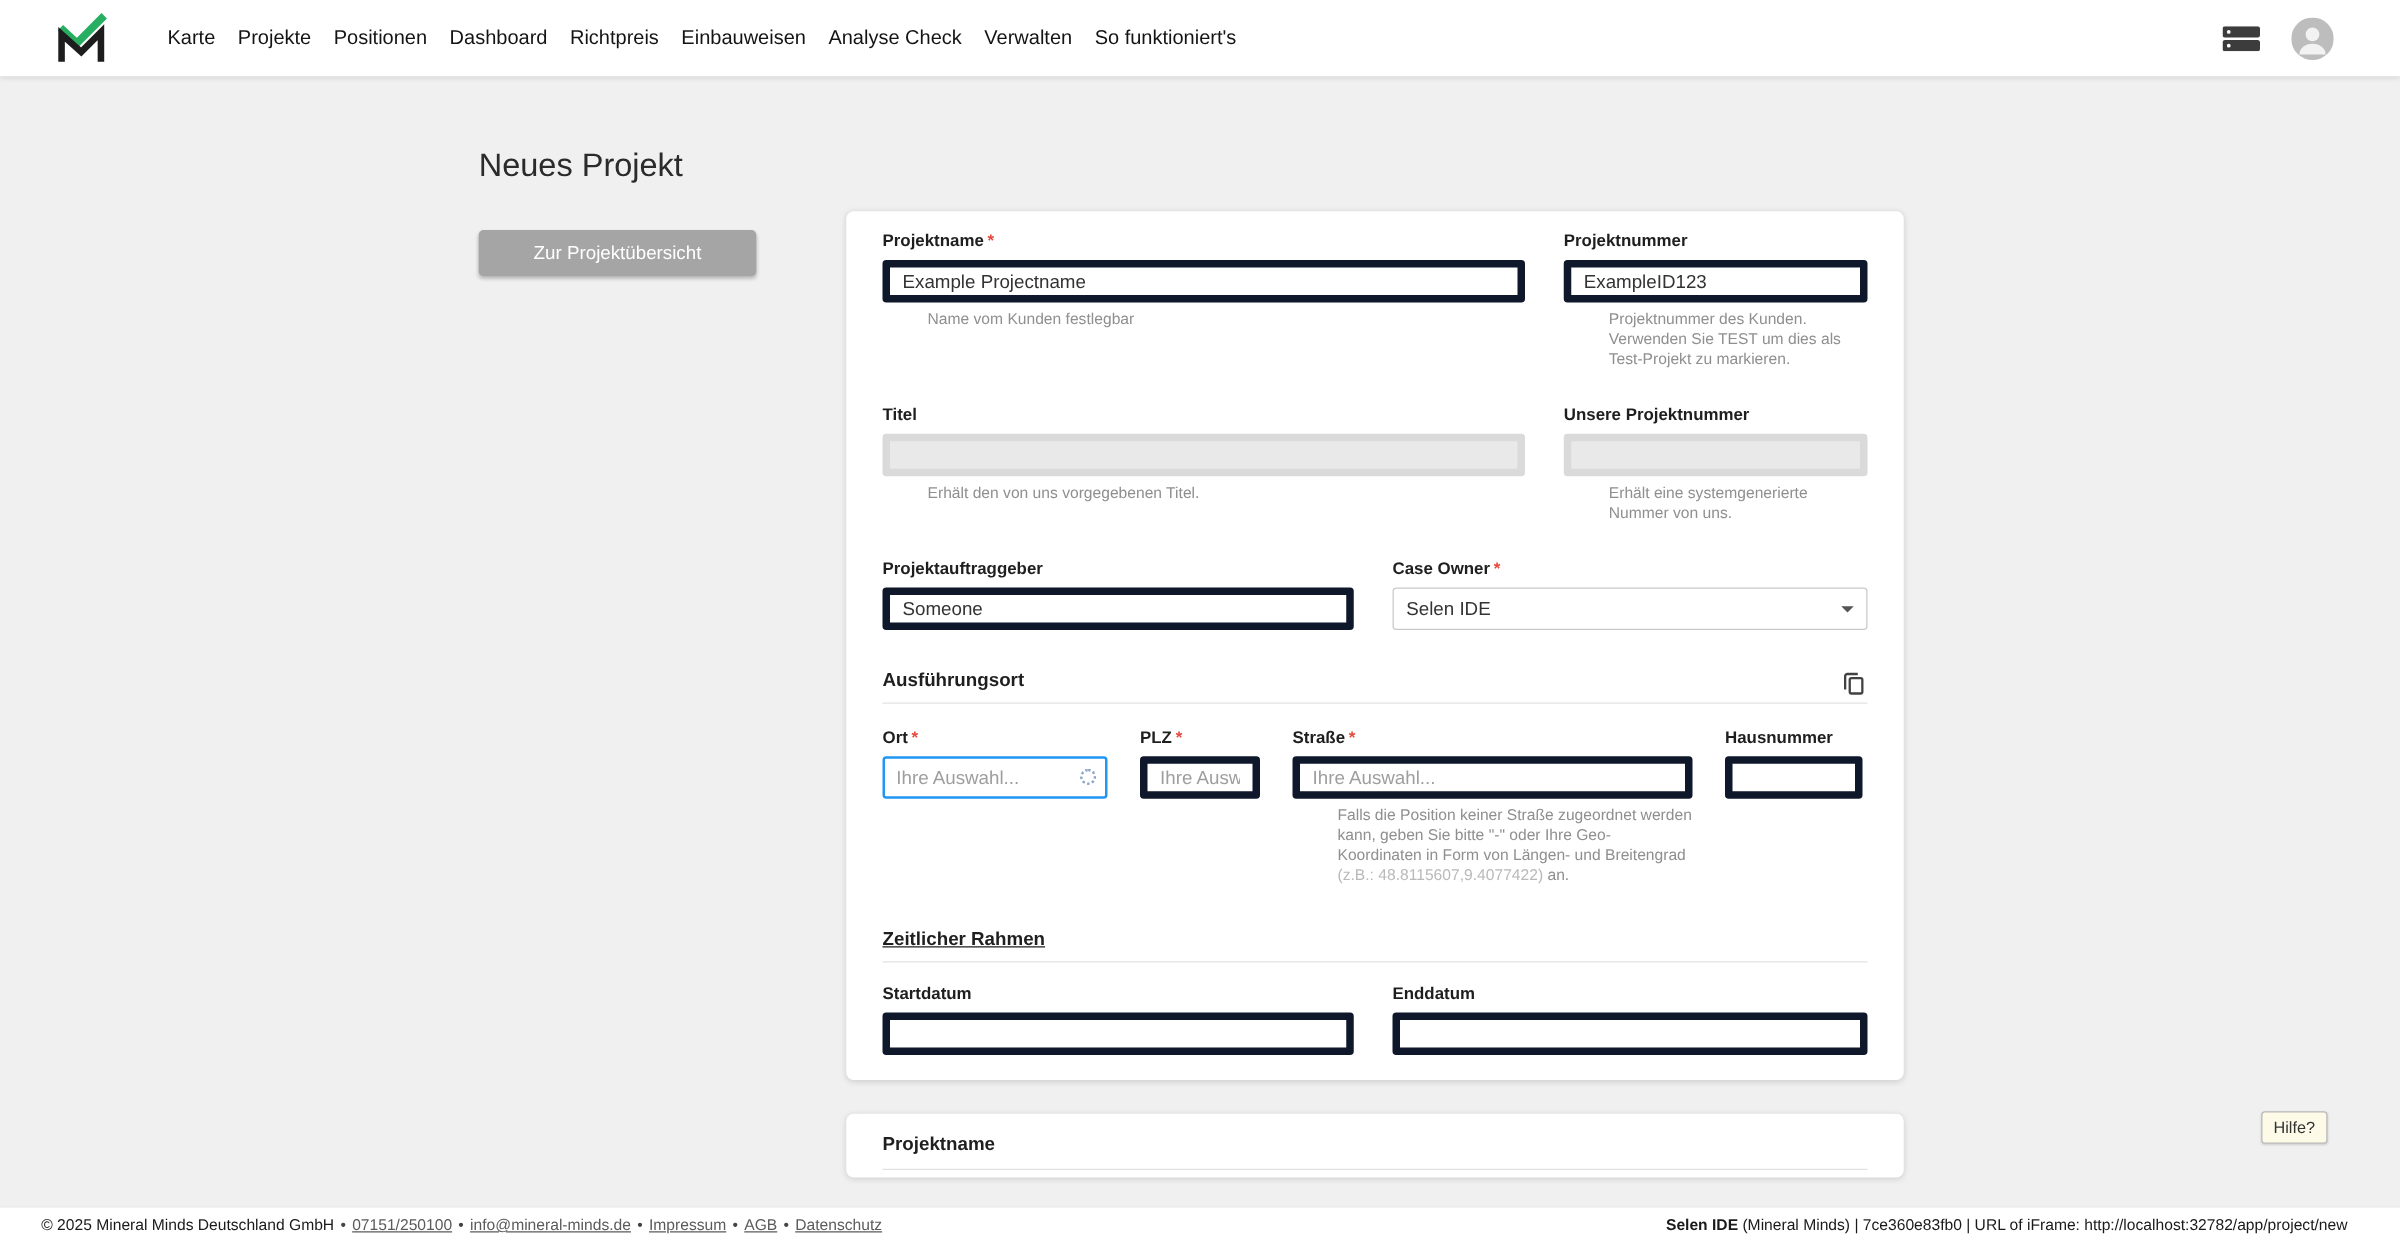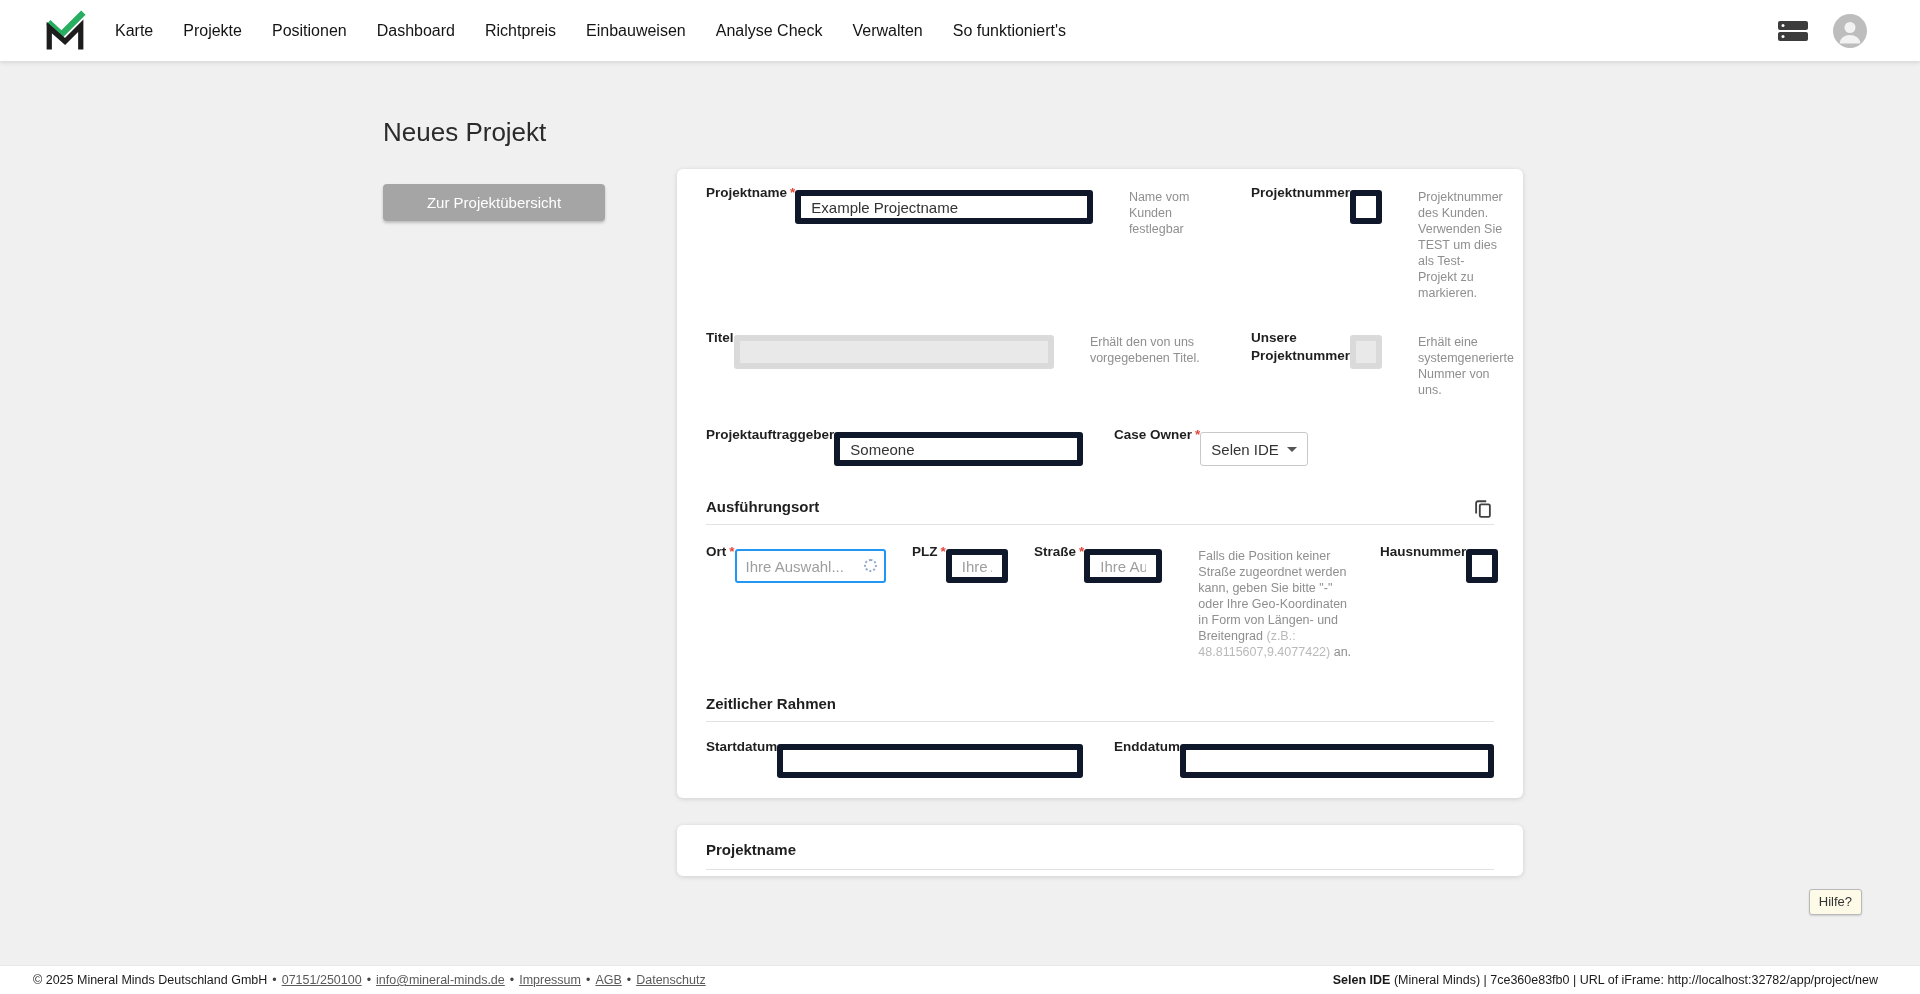--- a/index.html
+++ b/index.html
@@ -14,21 +14,21 @@
 
   
   .navbar {
     height: 61px; background: #fff;
     display: flex; align-items: center;
     padding: 0 53px 0 44px;
     box-shadow: 0 2px 4px rgba(0,0,0,.10);
     position: relative; z-index: 5;
   }
   .logo { width: 42px; height: 42px; display: flex; align-items: center; cursor: pointer; }
-  .nav-items { display: flex; gap: 30px; margin-left: 29px; }
+  .nav-items { display: flex; gap: 18px; margin-left: 48px; }
   .nav-item { font-size: 16px; color: #141414; cursor: pointer; white-space: nowrap; }
   .nav-right { margin-left: auto; display: flex; align-items: center; gap: 25px; }
   .nav-icon { cursor: pointer; display: flex; }
   .avatar { width: 34px; height: 34px; cursor: pointer; display: flex; }
 
   
   .content { margin-left: 383px; width: 1140px; }
   .page-title { font-size: 26px; font-weight: 500; color: #2b2b2b; margin-top: 56px; line-height: 31px; }
   .main-row { display: flex; margin-top: 21px; align-items: flex-start; }
   .left-col { width: 294px; flex-shrink: 0; }
@@ -41,21 +41,21 @@
 
   .card {
     width: 846px; background: #fff; border-radius: 6px;
     box-shadow: 0 1px 5px rgba(0,0,0,.14);
     padding: 15px 29px 20px;
   }
   .card-2 { margin-top: 27px; padding: 15px 29px 6px; }
 
   .form-row { display: flex; }
   .mt-row { margin-top: 28px; }
-  .col { display: flex; flex-direction: row; }
+  .col { display: flex; flex-direction: column; }
   .w-main { width: 514px; }
   .w-side { width: 243px; margin-left: 31px; }
   .w-half-l { width: 377px; }
   .w-half-r { width: 380px; margin-left: 31px; }
   .w-ort  { width: 180px; }
   .w-plz  { width: 96px;  margin-left: 26px; }
   .w-str  { width: 320px; margin-left: 26px; }
   .w-haus { width: 110px; margin-left: 26px; }
 
   .flabel { font-size: 13.5px; font-weight: 700; color: #1f1f1f; line-height: 18px; }
@@ -100,21 +100,21 @@
   .helper .light { color: #b9b9b9; }
 
   .section-head-row { display: flex; justify-content: space-between; align-items: flex-end; margin-top: 31px; }
   .section-head-row.first-sect { margin-top: 31px; }
   .section-title { font-size: 15px; font-weight: 700; color: #1f1f1f; line-height: 19px; }
   .rule { border: none; border-top: 1px solid #e2e2e2; margin: 8px 0 0 0; }
   .copy-btn { cursor: pointer; display: flex; margin-bottom: -4px; }
 
   .mt-after-rule { margin-top: 18px; }
   .mt-after-rule2 { margin-top: 16px; }
-  .sect-zeit { margin-top: 34px; }
+  .sect-zeit { margin-top: 34px; text-decoration: underline; }
 
   
   .help-btn {
     position: fixed; right: 58px; top: 889px;
     background: #fdfbe8; border: 1px solid #b9b9b9; border-radius: 3px;
     padding: 4px 9px 5px; font-size: 13px; color: #333;
     font-family: inherit; cursor: pointer;
     box-shadow: 0 1px 2px rgba(0,0,0,.15);
   }
 

